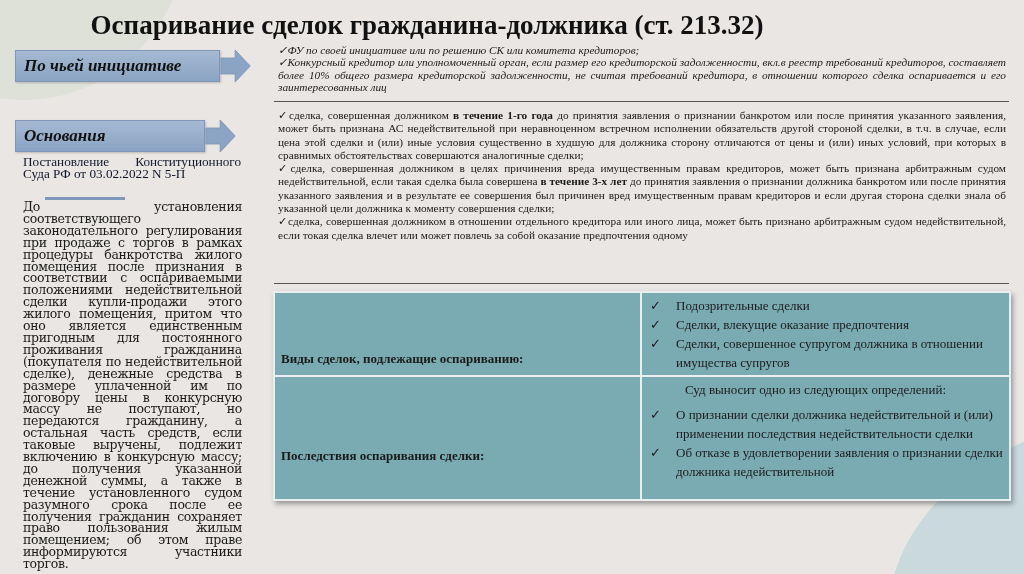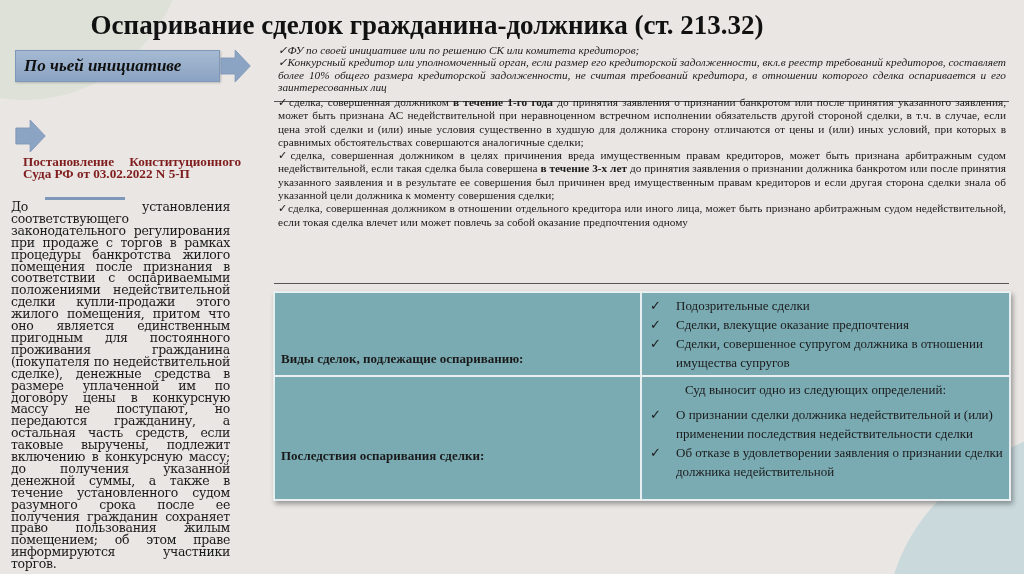--- a/index.html
+++ b/index.html
@@ -54,35 +54,35 @@
   .a2 .box { width: 190px; }
 
   .initiative-text {
     position: absolute; left: 278px; top: 44px; width: 728px;
     font-size: 11.3px; line-height: 12.4px; text-align: justify; font-style: italic;
   }
   .rule {
     position: absolute; height: 1px; background: #555;
   }
   .grounds-text {
-    position: absolute; left: 278px; top: 96px; width: 728px;
+    position: absolute; left: 278px; top: 109px; width: 728px;
     font-size: 11.3px; line-height: 13.3px; text-align: justify;
   }
   .grounds-text p, .initiative-text p { margin: 0; }
   .decree-title {
     position: absolute; left: 23px; top: 156px; width: 218px;
-    color: #7f1d1d; font-weight: bold; font-size: 13.2px; line-height: 12px;
+    color: #0f172a; font-weight: normal; font-size: 13.2px; line-height: 12px;
     text-align: justify;
   }
   .decree-underline {
     position: absolute; left: 45px; top: 197px; width: 80px; height: 3px;
     background: #7f97b8;
   }
   .decree-body {
-    position: absolute; left: 11px; top: 201px; width: 219px;
+    position: absolute; left: 23px; top: 201px; width: 219px;
     font-size: 12.5px; line-height: 11.9px; text-align: justify;
     font-family: "DejaVu Serif", serif; letter-spacing: -0.3px;
   }
   
   .info-table {
     position: absolute; left: 273px; top: 291px; width: 738px;
     border-collapse: collapse; background: #7aabb3;
     box-shadow: 2px 3px 5px rgba(0,0,0,0.35);
     font-size: 13px;
   }
@@ -118,20 +118,21 @@
   </svg>
 </div>
 
 <div class="initiative-text">
   <p><span>✓</span><span>ФУ по своей инициативе или по решению СК или комитета кредиторов;</span></p>
   <p><span>✓</span><span>Конкурсный кредитор или уполномоченный орган, если размер его кредиторской задолженности, вкл.в реестр требований кредиторов, составляет более 10% общего размера кредиторской задолженности, не считая требований кредитора, в отношении которого сделка оспаривается и его заинтересованных лиц</span></p>
 </div>
 <div class="rule" style="left:274px; top:101px; width:735px;"></div>
 
 <div class="arrow-label a2">
+  <div class="box">Основания</div>
   <svg class="arrow-shape" style="position:relative" width="34" height="36" viewBox="0 0 34 36">
     <polygon points="0,9 16,9 16,0 33,18 16,36 16,27 0,27" fill="#8ba4c3" stroke="#7f97b8" stroke-width="1"></polygon>
   </svg>
 </div>
 
 <div class="grounds-text">
   <p><span>✓</span><span>сделка, совершенная должником </span><b>в течение 1-го года</b><span> до принятия заявления о признании банкротом или после принятия указанного заявления, может быть признана АС недействительной при неравноценном встречном исполнении обязательств другой стороной сделки, в т.ч. в случае, если цена этой сделки и (или) иные условия существенно в худшую для должника сторону отличаются от цены и (или) иных условий, при которых в сравнимых обстоятельствах совершаются аналогичные сделки;</span></p>
   <p><span>✓</span><span>сделка, совершенная должником в целях причинения вреда имущественным правам кредиторов, может быть признана арбитражным судом недействительной, если такая сделка была совершена </span><b>в течение 3-х лет</b><span> до принятия заявления о признании должника банкротом или после принятия указанного заявления и в результате ее совершения был причинен вред имущественным правам кредиторов и если другая сторона сделки знала об указанной цели должника к моменту совершения сделки;</span></p>
   <p><span>✓</span><span>сделка, совершенная должником в отношении отдельного кредитора или иного лица, может быть признано арбитражным судом недействительной, если токая сделка влечет или может повлечь за собой оказание предпочтения одному</span></p>
 </div>

